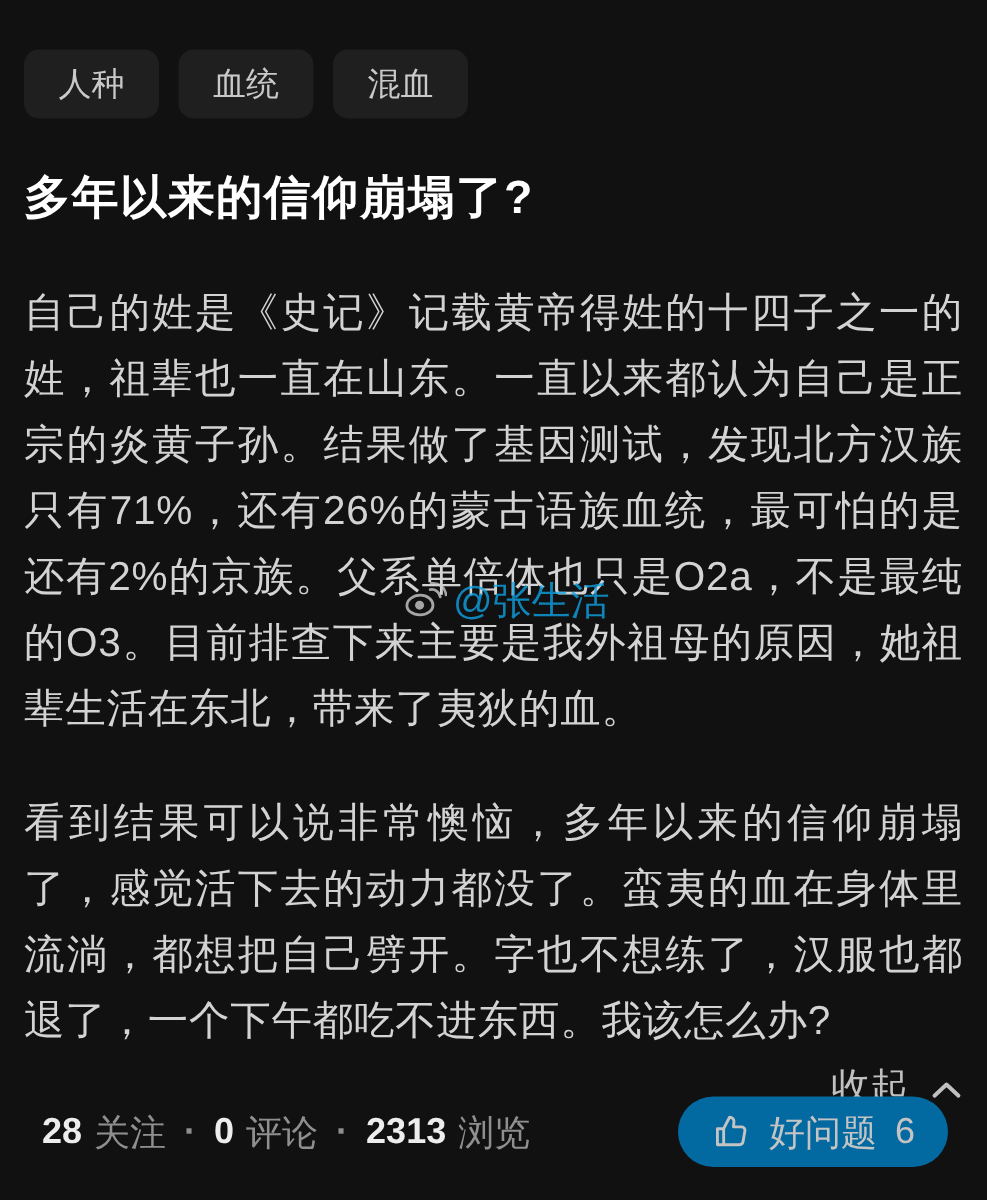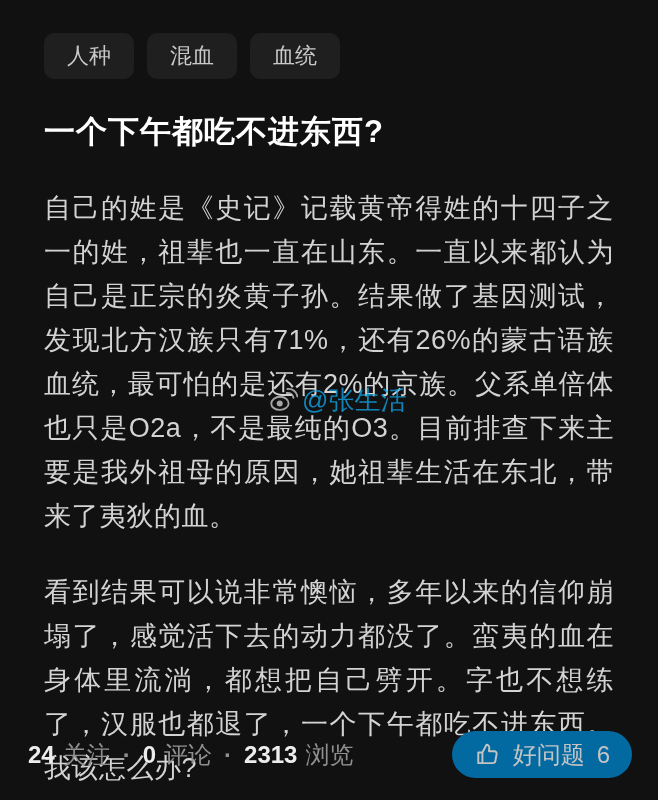--- a/index.html
+++ b/index.html
@@ -7,21 +7,21 @@
     width:658px;height:800px;
     background:#121212;
     font-family:"Liberation Sans","DejaVu Sans",sans-serif;
     overflow:hidden;
   }
   .page{
     position:relative;
     width:658px;height:800px;
     background:#111111;
     box-sizing:border-box;
-    padding:0 44px;
+    padding:0 16px;
   }
   
   .tags{
     display:flex;gap:13px;
     padding-top:33px;
   }
   .chip{
     background:#1f1f1f;
     color:#c9c9c9;
     font-size:22px;
@@ -109,25 +109,25 @@
   }
   .good-question-btn svg{display:block;}
 </style>
 </head>
 <body>
 
 <div class="page">
 
   <div class="tags">
     <span class="chip">人种</span>
+    <span class="chip">血统</span>
     <span class="chip">混血</span>
-    <span class="chip">血统</span>
   </div>
 
-  <h1 class="title">一个下午都吃不进东西?</h1>
+  <h1 class="title">多年以来的信仰崩塌了?</h1>
 
   <div class="body-text">
     <p>自己的姓是《史记》记载黄帝得姓的十四子之一的姓，祖辈也一直在山东。一直以来都认为自己是正宗的炎黄子孙。结果做了基因测试，发现北方汉族只有71%，还有26%的蒙古语族血统，最可怕的是还有2%的京族。父系单倍体也只是O2a，不是最纯的O3。目前排查下来主要是我外祖母的原因，她祖辈生活在东北，带来了夷狄的血。</p>
     <p>看到结果可以说非常懊恼，多年以来的信仰崩塌了，感觉活下去的动力都没了。蛮夷的血在身体里流淌，都想把自己劈开。字也不想练了，汉服也都退了，一个下午都吃不进东西。我该怎么办?</p>
   </div>
 
   <div class="watermark">
     <span>
       <svg width="30" height="30" viewBox="0 0 32 32">
         <path d="M13 11.5c-5 0-9.5 3.4-9.5 7.3 0 3.9 4.2 6.7 9.2 6.7s9.3-3 9.3-6.9c0-3.9-4-7.1-9-7.1z" fill="none" stroke="#cfcfcf" stroke-width="2"></path>
@@ -144,21 +144,21 @@
     <span>
       <svg width="22" height="13" viewBox="0 0 22 13">
         <polyline points="3,10.5 11,3 19,10.5" fill="none" stroke="#c0c0c0" stroke-width="2.6" stroke-linecap="round" stroke-linejoin="round"></polyline>
       </svg>
     </span>
   </div>
 
   <div class="footer">
     <div class="stats">
       <span class="stat">
-        <span class="num">24</span>
+        <span class="num">28</span>
         <span class="lbl">关注</span>
       </span>
       <span class="dot">·</span>
       <span class="stat">
         <span class="num">0</span>
         <span class="lbl">评论</span>
       </span>
       <span class="dot">·</span>
       <span class="stat">
         <span class="num">2313</span>

